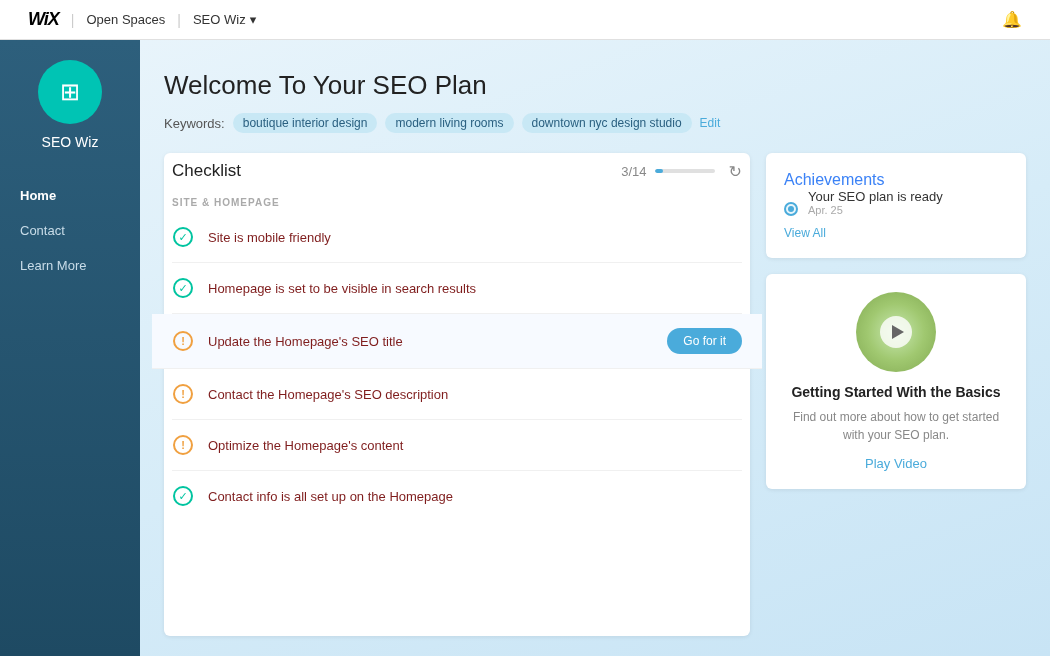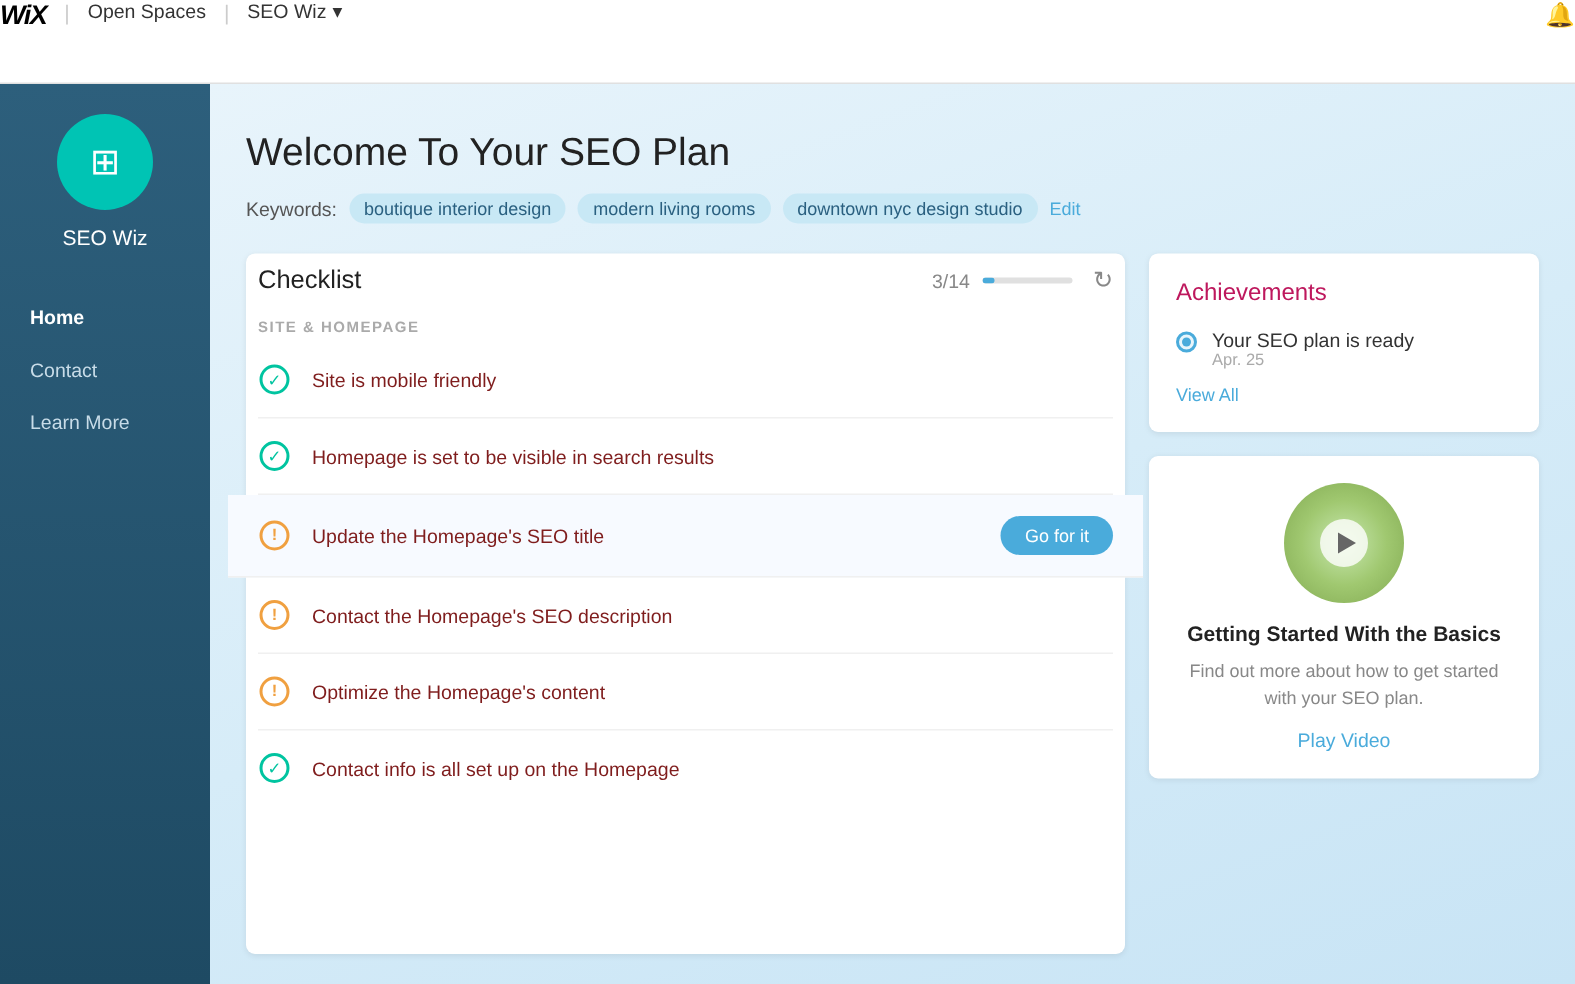--- a/index.html
+++ b/index.html
@@ -1,25 +1,25 @@
 <!DOCTYPE html>
 <html><head>
   <meta charset="utf-8">
   <style>
     * { box-sizing: border-box; margin: 0; padding: 0; }
     body { font-family: 'Helvetica Neue', Arial, sans-serif; background: #f0f4f8; width: 1050px; height: 656px; overflow: hidden; display: flex; flex-direction: column; }
 
     
     .topbar {
-      height: 56px;
+      height: 40px;
       background: #fff;
       border-bottom: 1px solid #e0e0e0;
       display: flex;
-      align-items: flex-start;
-      padding: 0 0;
+      align-items: center;
+      padding: 0 28px;
       gap: 8px;
       flex-shrink: 0;
     }
     .topbar-wix-logo {
       font-weight: 900;
       font-size: 18px;
       color: #000;
       letter-spacing: -1px;
       font-style: italic;
     }
@@ -287,26 +287,25 @@
     
     .achievements-card {
       background: #fff;
       border-radius: 6px;
       padding: 18px;
       box-shadow: 0 1px 4px rgba(0,0,0,0.08);
     }
     .achievements-title {
       font-size: 16px;
       font-weight: 500;
-      color: #be185d;
-      margin-bottom: 14px;
+      color: #3b82f6;
     }
     .achievement-item {
       display: flex;
-      align-items: flex-start;
+      align-items: flex-end;
       gap: 10px;
       margin-bottom: 10px;
     }
     .achievement-dot {
       width: 14px;
       height: 14px;
       border-radius: 50%;
       border: 2px solid #4aabdb;
       background: #e8f5fb;
       flex-shrink: 0;

